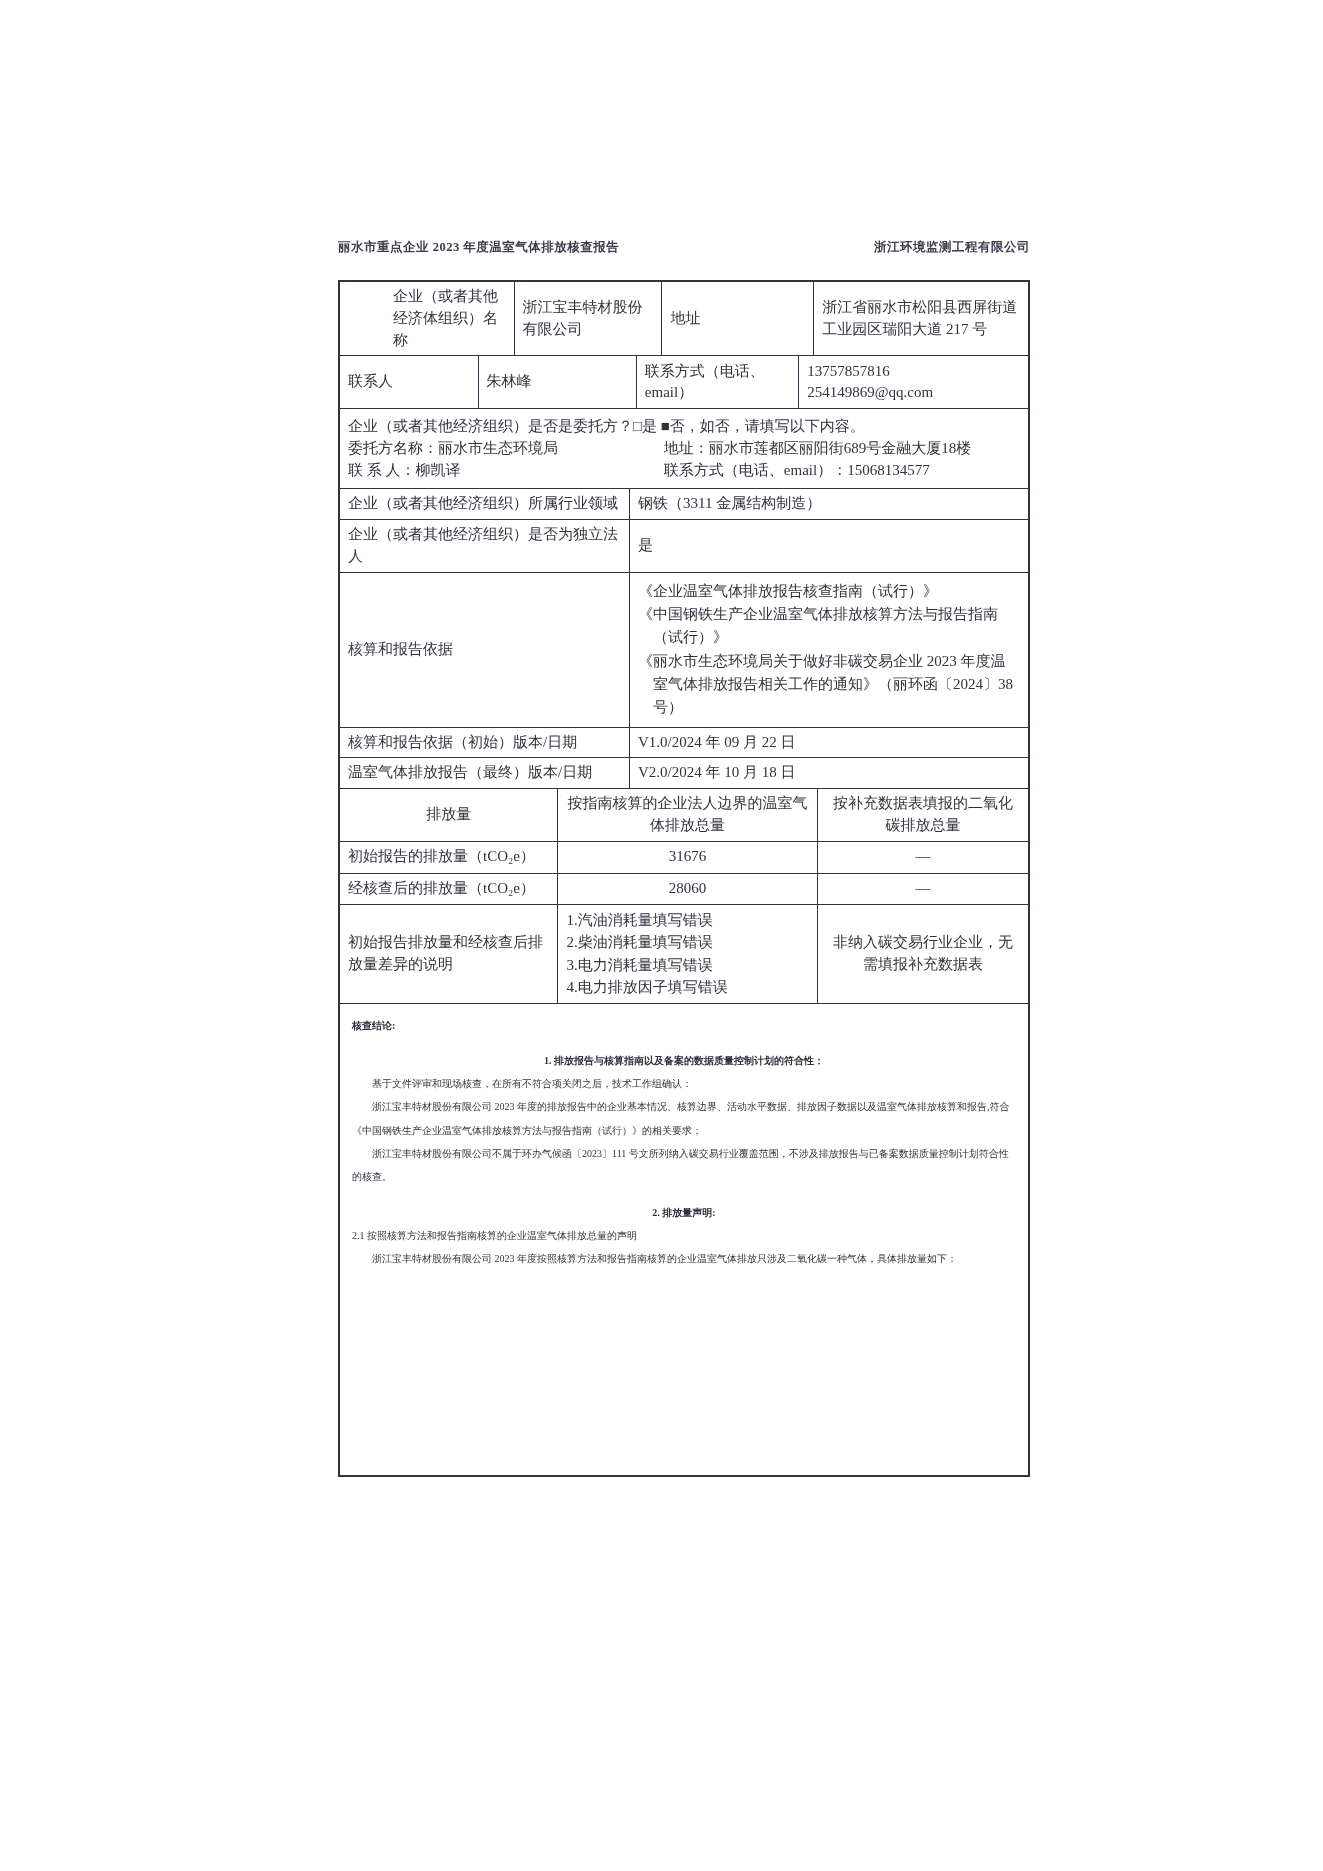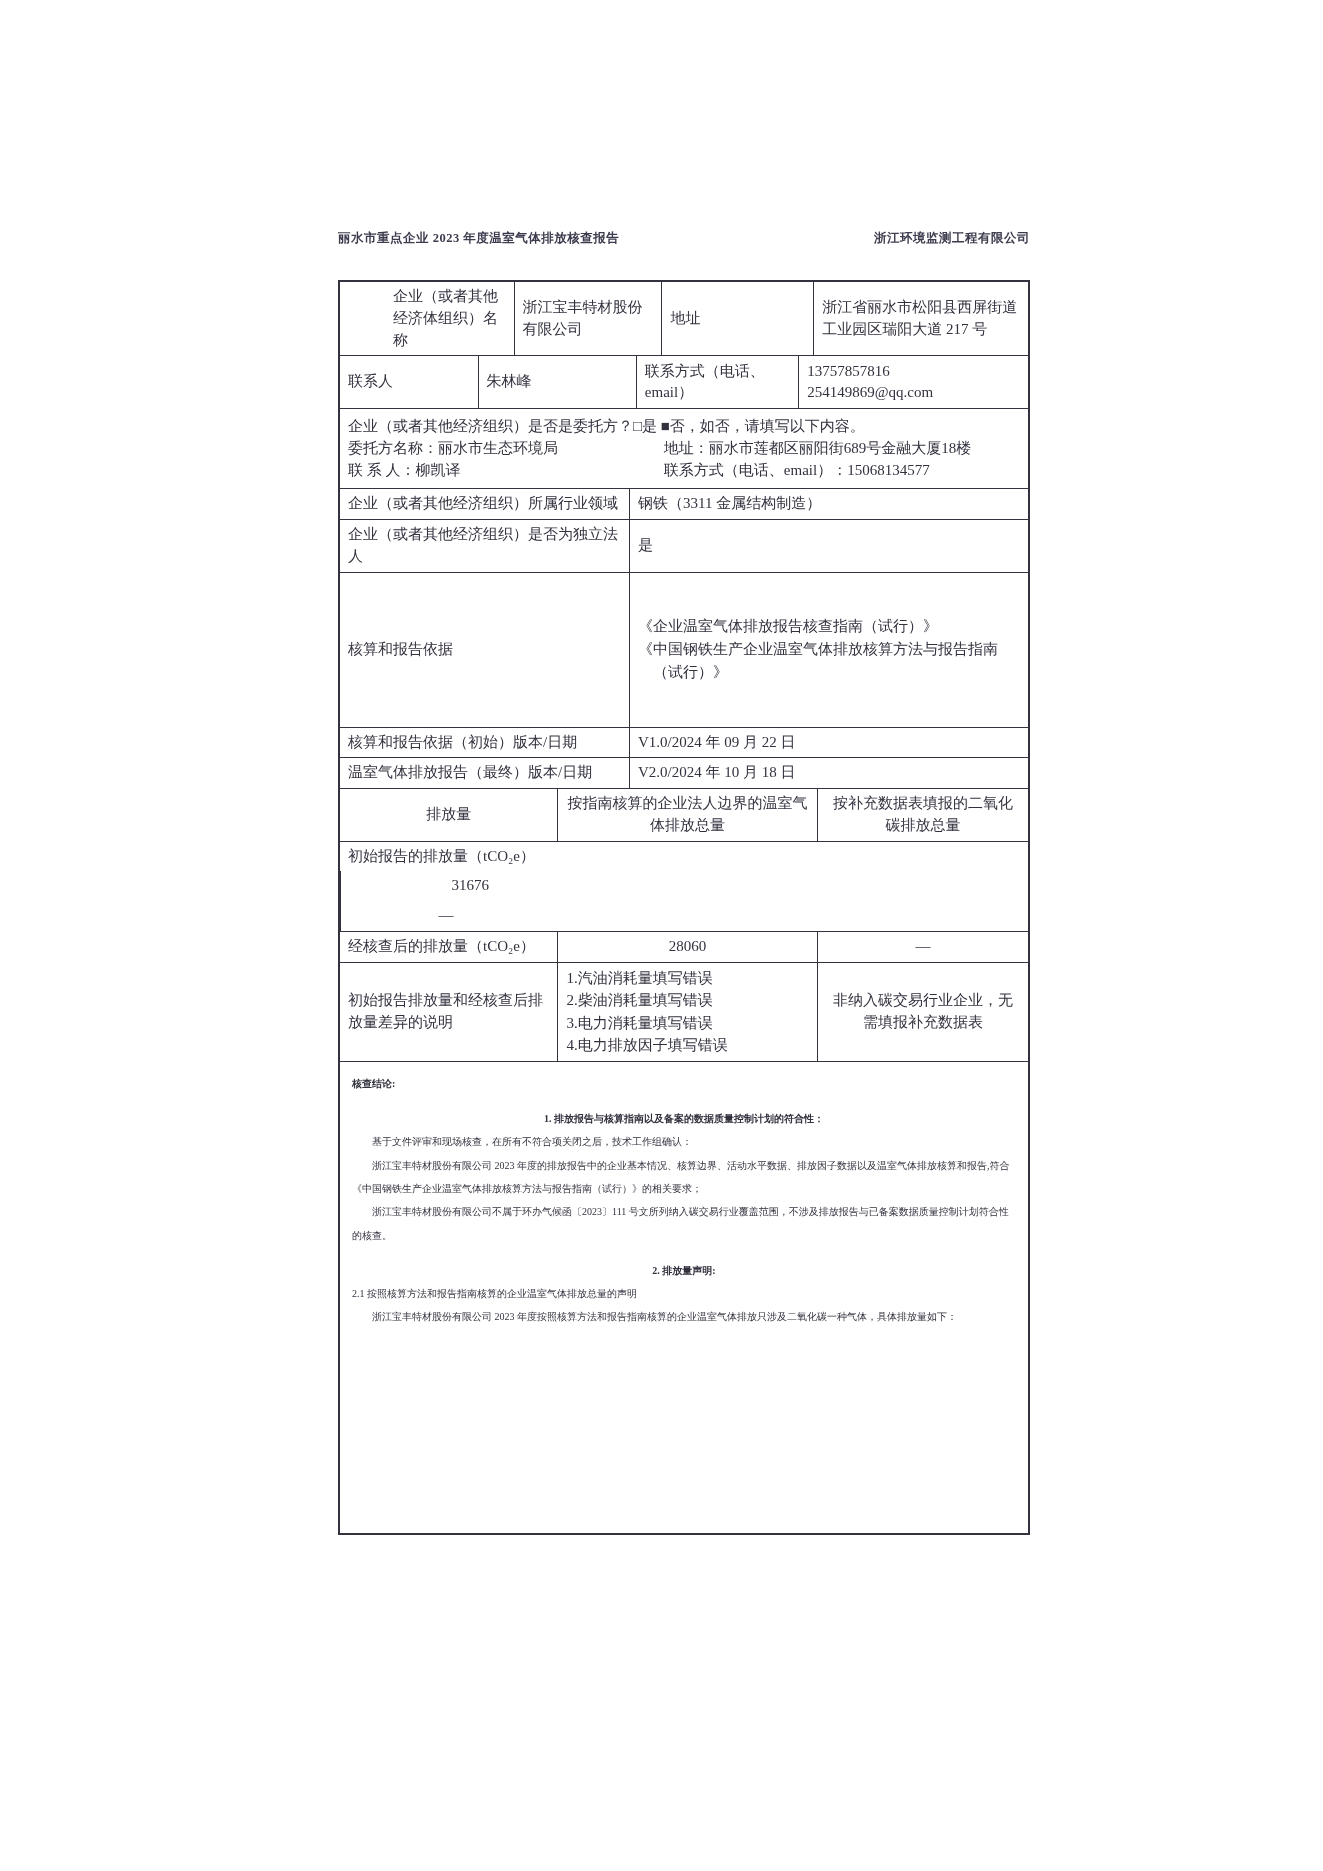--- a/index.html
+++ b/index.html
@@ -14,21 +14,21 @@
   }
   .page {
     position: absolute;
     top: 0; left: 0;
     width: 1323px;
     height: 1871px;
     background: #ffffff;
   }
   .doc-header {
     position: absolute;
-    top: 230px;
+    top: 239px;
     left: 338px;
     width: 692px;
     display: flex;
     justify-content: space-between;
     font-size: 12.5px;
     font-weight: 600;
     color: #3c3c4e;
     letter-spacing: 0.5px;
   }
   .report-table {
@@ -71,21 +71,21 @@
 
   .h-r1 { min-height: 53px; margin-left: 45px; }
   .h-r2 { min-height: 53px; }
   .h-r3 { min-height: 80px; }
   .h-r4 { min-height: 29px; }
   .h-r5 { min-height: 29px; }
   .h-r6 { min-height: 155px; }
   .h-r7 { min-height: 29px; }
   .h-r8 { min-height: 27px; }
   .h-r9 { min-height: 48px; }
-  .h-r10 { min-height: 32px; flex-direction: column; }
+  .h-r10 { min-height: 32px; }
   .h-r11 { min-height: 31px; }
   .h-r12 { min-height: 93px; }
   .h-r13 { min-height: 472px; }
 
   .client-line { display: flex; align-items: center; }
   .client-line .l { width: 47%; }
   .client-line .r { flex: 1; }
 
   .hang {
     padding-left: 1em;
@@ -154,20 +154,21 @@
     <div class="trow h-r5">
       <div class="cell c2-1 vcenter">企业（或者其他经济组织）是否为独立法人</div>
       <div class="cell c2-2 vcenter">是</div>
     </div>
 
     <div class="trow h-r6">
       <div class="cell c2-1 vcenter">核算和报告依据</div>
       <div class="cell c2-2 vcenter">
         <div class="hang">《企业温室气体排放报告核查指南（试行）》</div>
         <div class="hang">《中国钢铁生产企业温室气体排放核算方法与报告指南（试行）》</div>
+        <div class="hang">《丽水市生态环境局关于做好非碳交易企业 2023 年度温室气体排放报告相关工作的通知》（丽环函〔2024〕38 号）</div>
       </div>
     </div>
 
     <div class="trow h-r7">
       <div class="cell c2-1 vcenter">核算和报告依据（初始）版本/日期</div>
       <div class="cell c2-2 vcenter">V1.0/2024 年 09 月 22 日</div>
     </div>
 
     <div class="trow h-r8">
       <div class="cell c2-1 vcenter">温室气体排放报告（最终）版本/日期</div>

